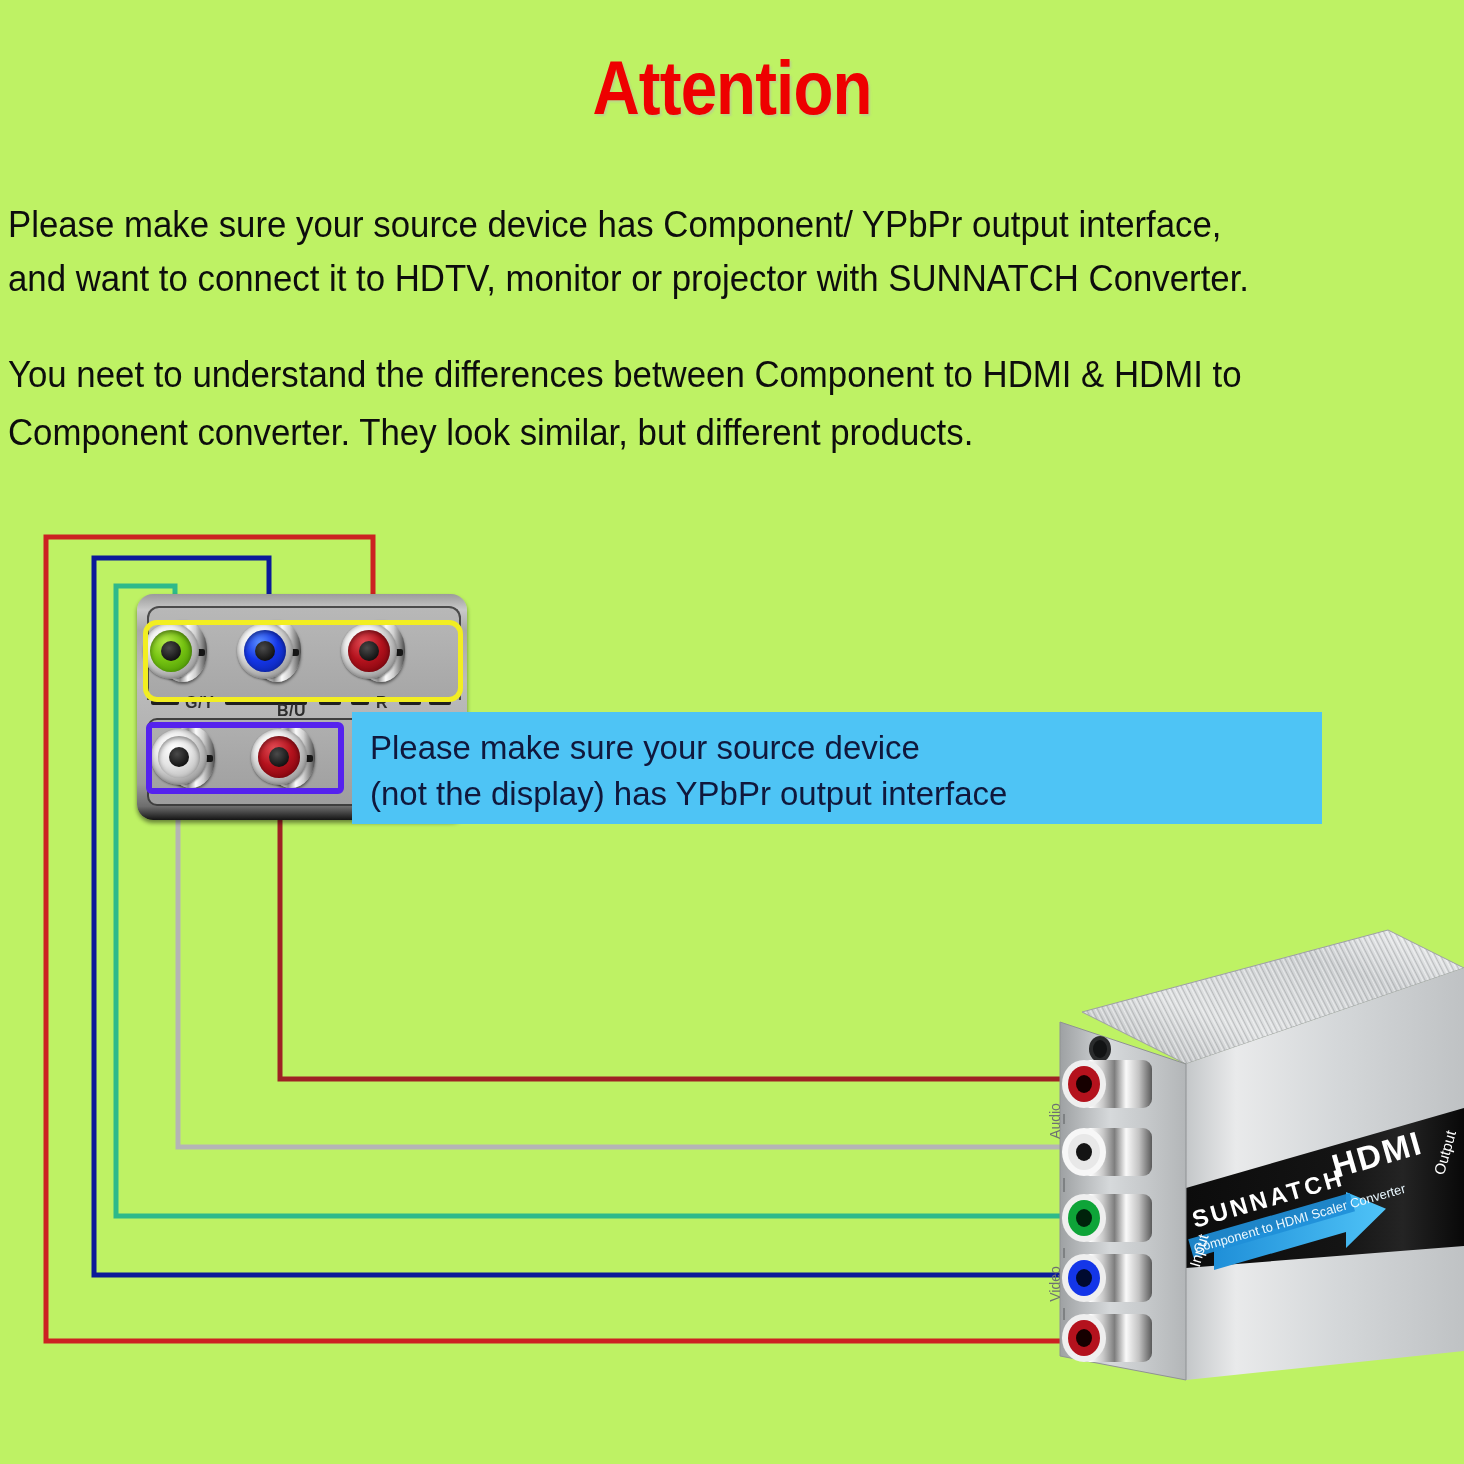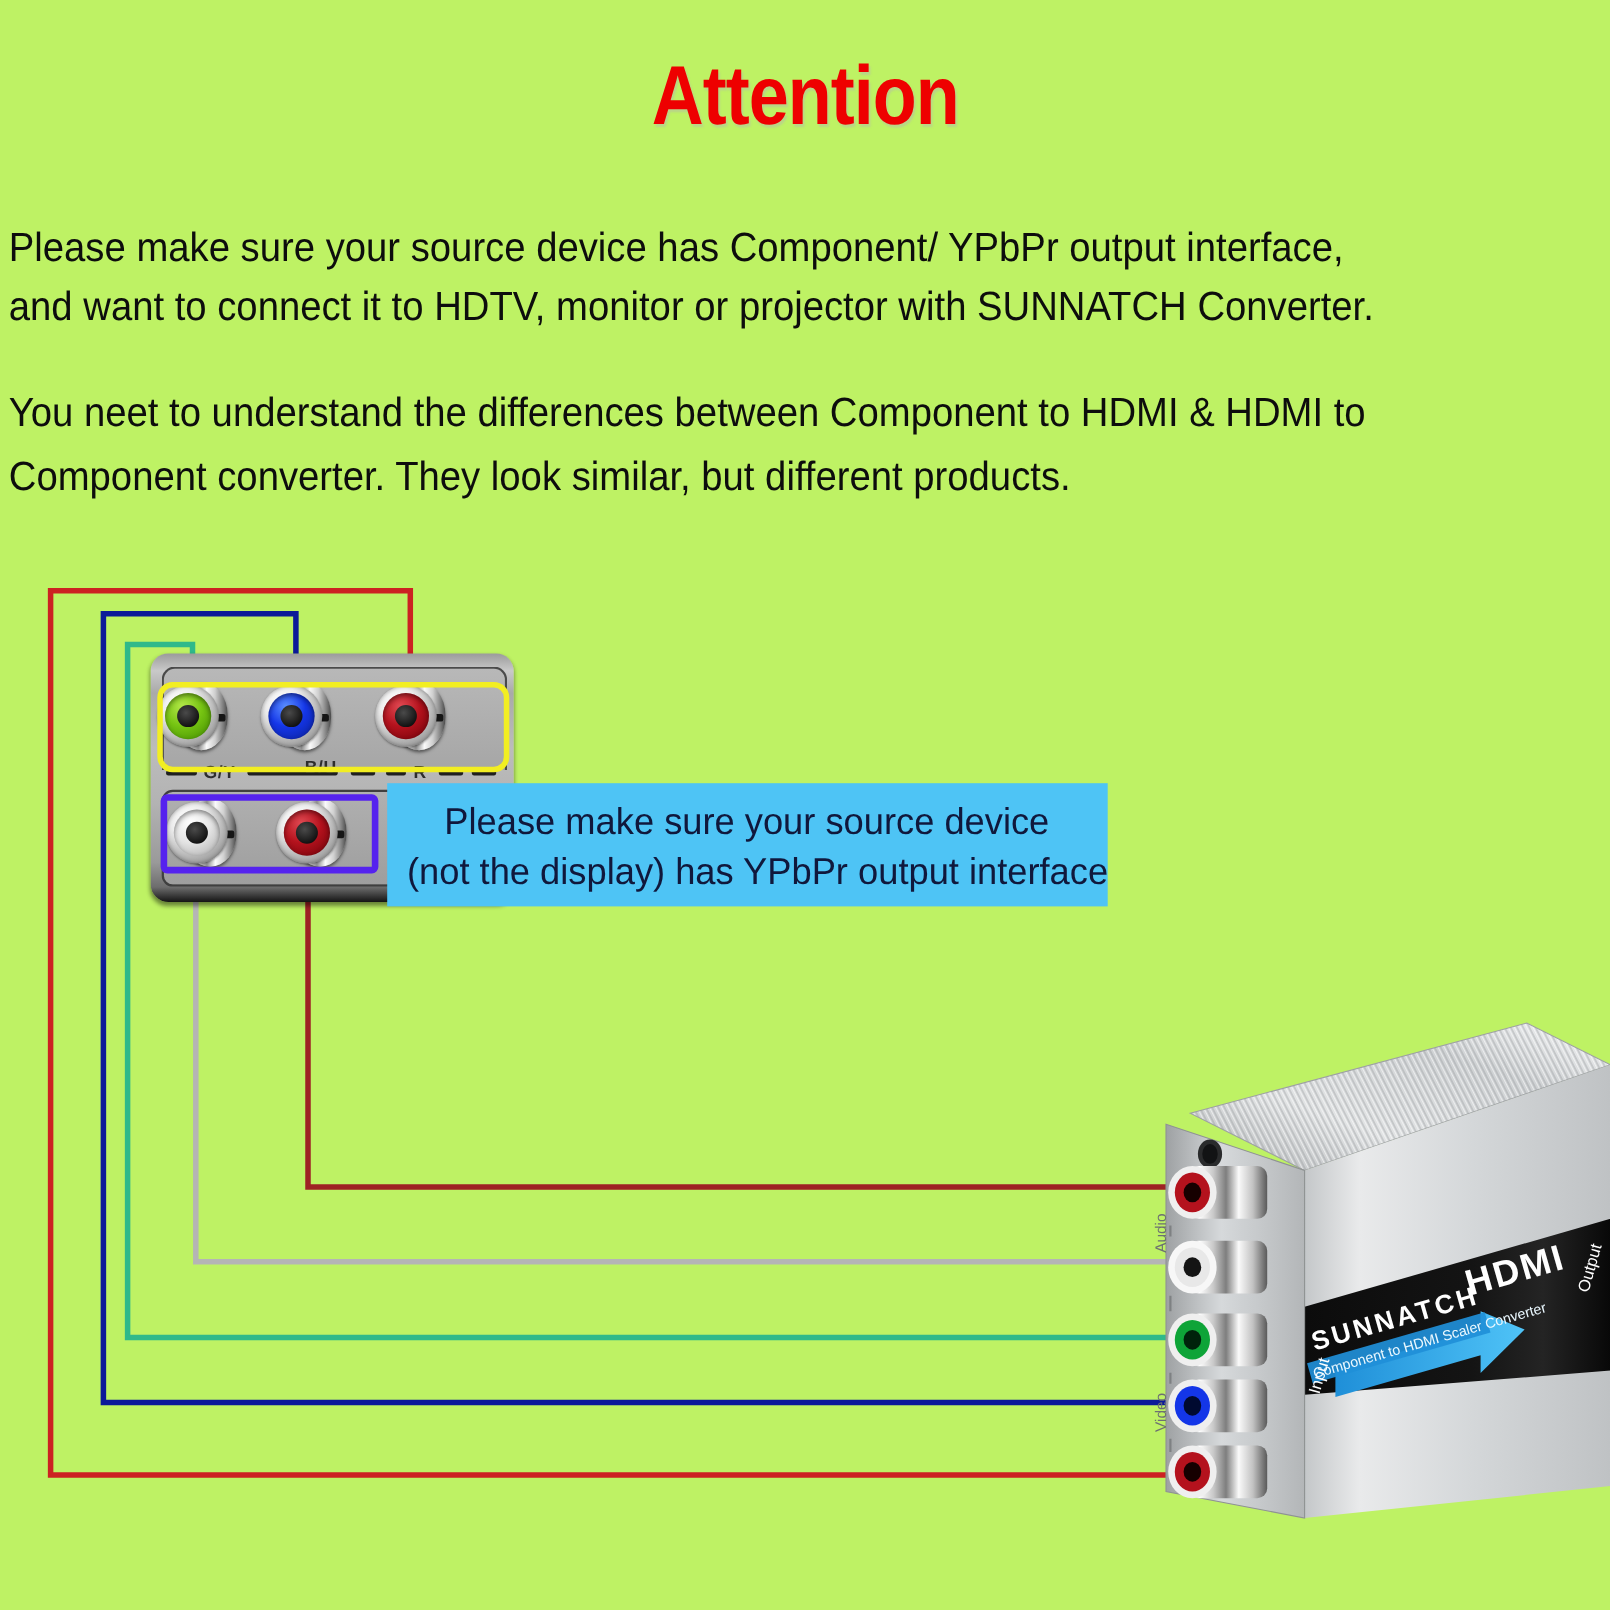--- a/index.html
+++ b/index.html
@@ -171,26 +171,25 @@
     border: 6px solid #5522ee;
     border-radius: 6px;
     box-sizing: border-box;
   }
 
   
   #callout {
     position: absolute;
     left: 352px;
     top: 712px;
-    width: 655px;
+    width: 970px;
     height: 112px;
     background: #4ec4f5;
     box-sizing: border-box;
     padding: 12px 0 0 18px;
-    text-align: center;
   }
   #callout .cline {
     display: block;
     color: #10183c;
     font-size: 34px;
     line-height: 46px;
     white-space: nowrap;
     font-family: "Liberation Sans", sans-serif;
     transform: scaleX(0.97);
     transform-origin: left center;
@@ -257,21 +256,21 @@
           <div class="barrel-slot"></div>
         </div>
       <div class="ring"></div>
       <div class="color"></div>
       <div class="hole"></div>
     </div>
 
     <div class="label-rule" style="left:14px;  top:106px; width:28px;"></div>
     <div class="jack-label" style="left:48px; top:100px;">G/Y</div>
     <div class="label-rule" style="left:88px;  top:106px; width:82px;"></div>
-    <div class="jack-label" style="left:140px; top:96px;">B/U</div>
+    <div class="jack-label" style="left:140px; top:108px;">B/U</div>
     <div class="label-rule" style="left:182px; top:106px; width:22px;"></div>
     <div class="label-rule" style="left:214px; top:106px; width:18px;"></div>
     <div class="jack-label" style="left:239px; top:100px;">R</div>
     <div class="label-rule" style="left:262px; top:106px; width:22px;"></div>
     <div class="label-rule" style="left:292px; top:106px; width:22px;"></div>
 
     <div class="rca white" style="left:14px; top:130px;">
       <div class="barrel">
           <div class="barrel-slot"></div>
         </div>

